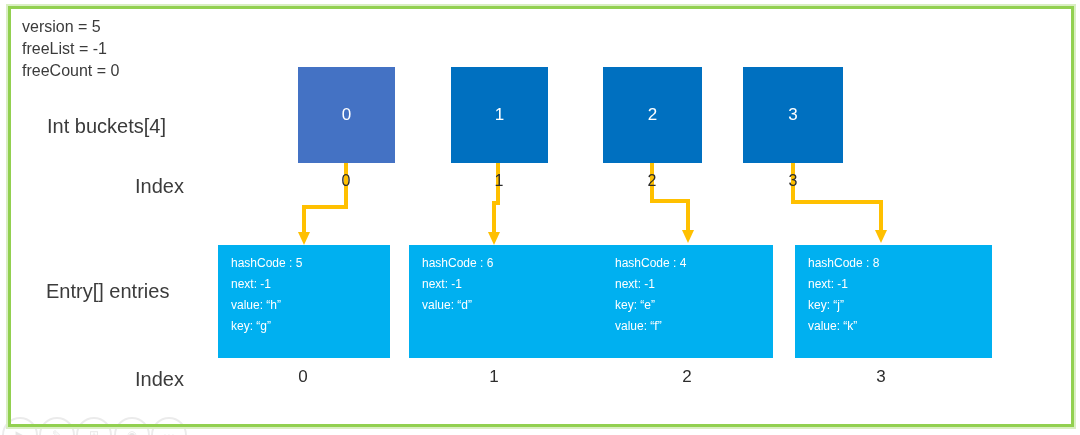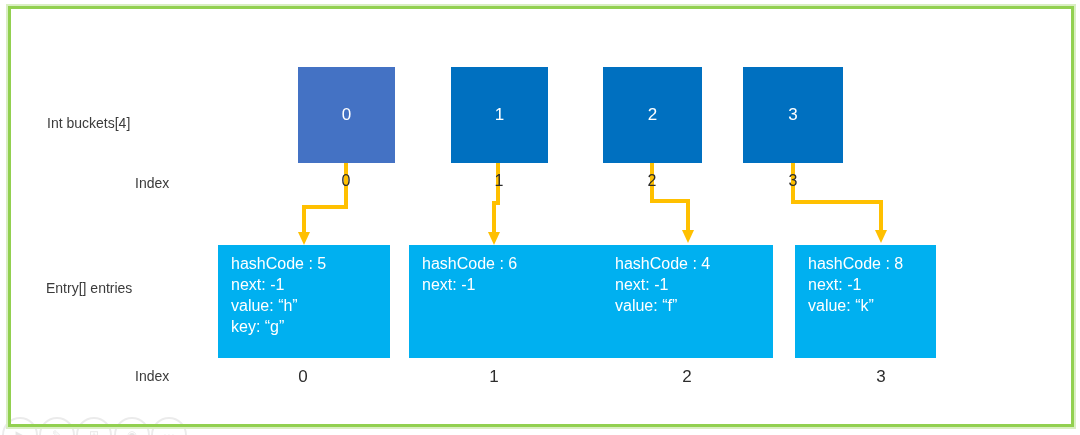--- a/index.html
+++ b/index.html
@@ -1,57 +1,62 @@
 <!DOCTYPE html>
 <html style="--frame: #92D050; --frame-glow: #D9EFC2; --bucket-first: #4472C4; --bucket-rest: #0070C0; --entry-box: #00B0F0; --arrow: #FFC000; --text: #3B3B3B;"><head>
 <meta charset="utf-8">
 <style>
   html,body{margin:0;padding:0;background:#fff}
   .stage{position:relative;width:1080px;height:435px;overflow:hidden;background:#fff;
          font-family:"Liberation Sans",sans-serif;color:var(--text,#3b3b3b)}
   .frame{position:absolute;left:8px;top:6px;width:1060px;height:415px;
          border:3px solid var(--frame,#92D050);box-shadow:0 0 0 2px var(--frame-glow,#d9efc2);z-index:2}
   .meta{position:absolute;left:22px;top:16px;font-size:16px;line-height:22px;z-index:3}
-  .lbl{position:absolute;font-size:14px;z-index:3;white-space:nowrap}
+  .lbl{position:absolute;font-size:20px;z-index:3;white-space:nowrap}
   .lbl-buckets{left:47px;top:115px}
   .lbl-entries{left:46px;top:280px}
   .lbl-index-1{left:135px;top:175px}
   .lbl-index-2{left:135px;top:368px}
   .bucket{position:absolute;top:67px;height:96px;display:flex;align-items:center;justify-content:center;
           color:#fff;font-size:17px;z-index:3;background:var(--bucket-rest,#0070C0)}
   .bucket-0{left:298px;width:97px;background:var(--bucket-first,#4472C4)}
   .bucket-1{left:451px;width:97px}
   .bucket-2{left:603px;width:99px}
   .bucket-3{left:743px;width:100px}
   .arrows{position:absolute;left:0;top:0;z-index:4;pointer-events:none}
   .arrow-line{fill:none;stroke:var(--arrow,#FFC000);stroke-width:4}
   .arrow-head{fill:var(--arrow,#FFC000)}
   .ix{position:absolute;transform:translateX(-50%);font-size:16px;color:#2d2d2d;z-index:5}
   .ixr1{top:172px}
   .ixr2{top:367px;font-size:17px}
   .ixb0{left:346px}.ixb1{left:499px}.ixb2{left:652px}.ixb3{left:793px}
   .ixe0{left:303px}.ixe1{left:494px}.ixe2{left:687px}.ixe3{left:881px}
   .entry{position:absolute;top:245px;height:113px;background:var(--entry-box,#00B0F0);color:#fff;
-         font-size:16px;line-height:21px;padding:8px 6px 0 13px;box-sizing:border-box;z-index:3}
+         font-size:12px;line-height:21px;padding:8px 6px 0 13px;box-sizing:border-box;z-index:3}
   .entry-0{left:218px;width:172px}
   .entry-1{left:409px;width:200px}
   .entry-2{left:602px;width:171px}
-  .entry-3{left:795px;width:141px}
+  .entry-3{left:795px;width:197px}
   .wm{position:absolute;top:417px;width:32px;height:32px;border:2px solid rgba(0,0,0,0.08);
       border-radius:50%;display:flex;align-items:center;justify-content:center;
       font-size:12px;color:rgba(0,0,0,0.10);z-index:1}
   .wm-0{left:2px}.wm-1{left:39px}.wm-2{left:76px}.wm-3{left:114px}.wm-4{left:151px}
 </style>
 </head>
 <body>
 
 <div class="stage">
 
   <div class="frame"></div>
 
+  <div class="meta">
+    <div>version = 5</div>
+    <div>freeList = -1</div>
+    <div>freeCount = 0</div>
+  </div>
 
   <div class="lbl lbl-buckets">Int buckets[4]</div>
   <div class="lbl lbl-entries">Entry[] entries</div>
   <div class="lbl lbl-index-1">Index</div>
   <div class="lbl lbl-index-2">Index</div>
 
   <div class="bucket bucket-0">
     <span>0</span>
   </div>
   <div class="bucket bucket-1">
@@ -90,29 +95,32 @@
 
   <div class="entry entry-0">
     <div>hashCode : 5</div>
     <div>next: -1</div>
     <div>value: “h”</div>
     <div>key: “g”</div>
   </div>
   <div class="entry entry-1">
     <div>hashCode : 6</div>
     <div>next: -1</div>
+    <div>value: “d”</div>
   </div>
   <div class="entry entry-2">
     <div>hashCode : 4</div>
     <div>next: -1</div>
+    <div>key: “e”</div>
     <div>value: “f”</div>
   </div>
   <div class="entry entry-3">
     <div>hashCode : 8</div>
     <div>next: -1</div>
+    <div>key: “j”</div>
     <div>value: “k”</div>
   </div>
 
   <span class="ix ixr2 ixe0">0</span>
   <span class="ix ixr2 ixe1">1</span>
   <span class="ix ixr2 ixe2">2</span>
   <span class="ix ixr2 ixe3">3</span>
 
   <div class="wm wm-0">▶</div>
   <div class="wm wm-1">✎</div>

